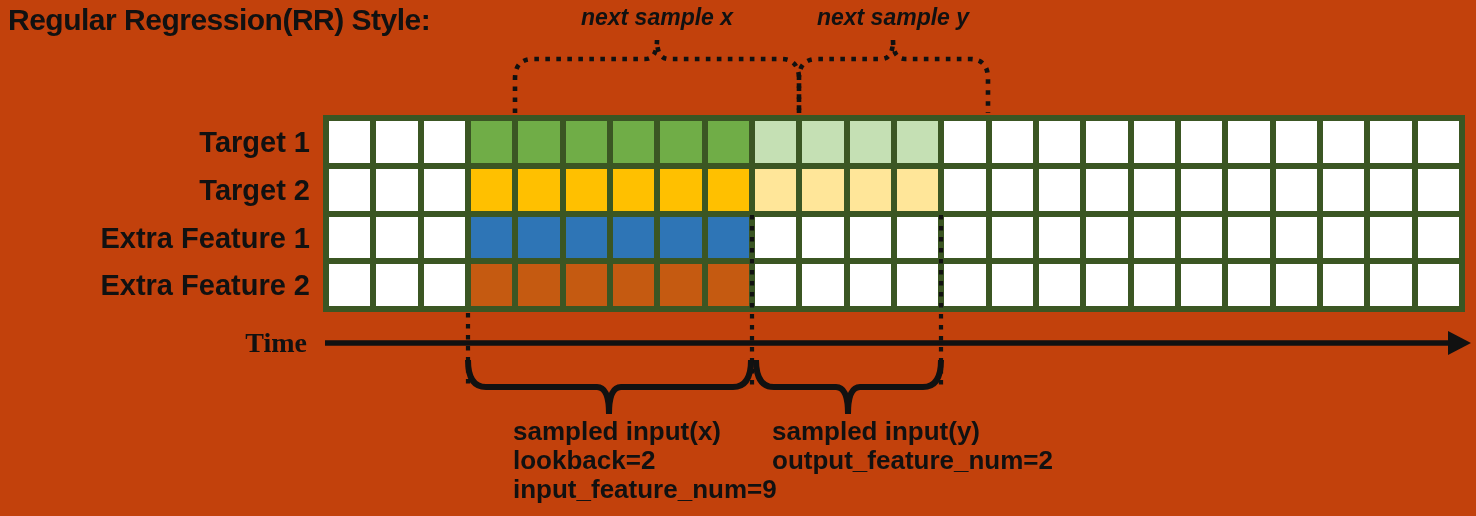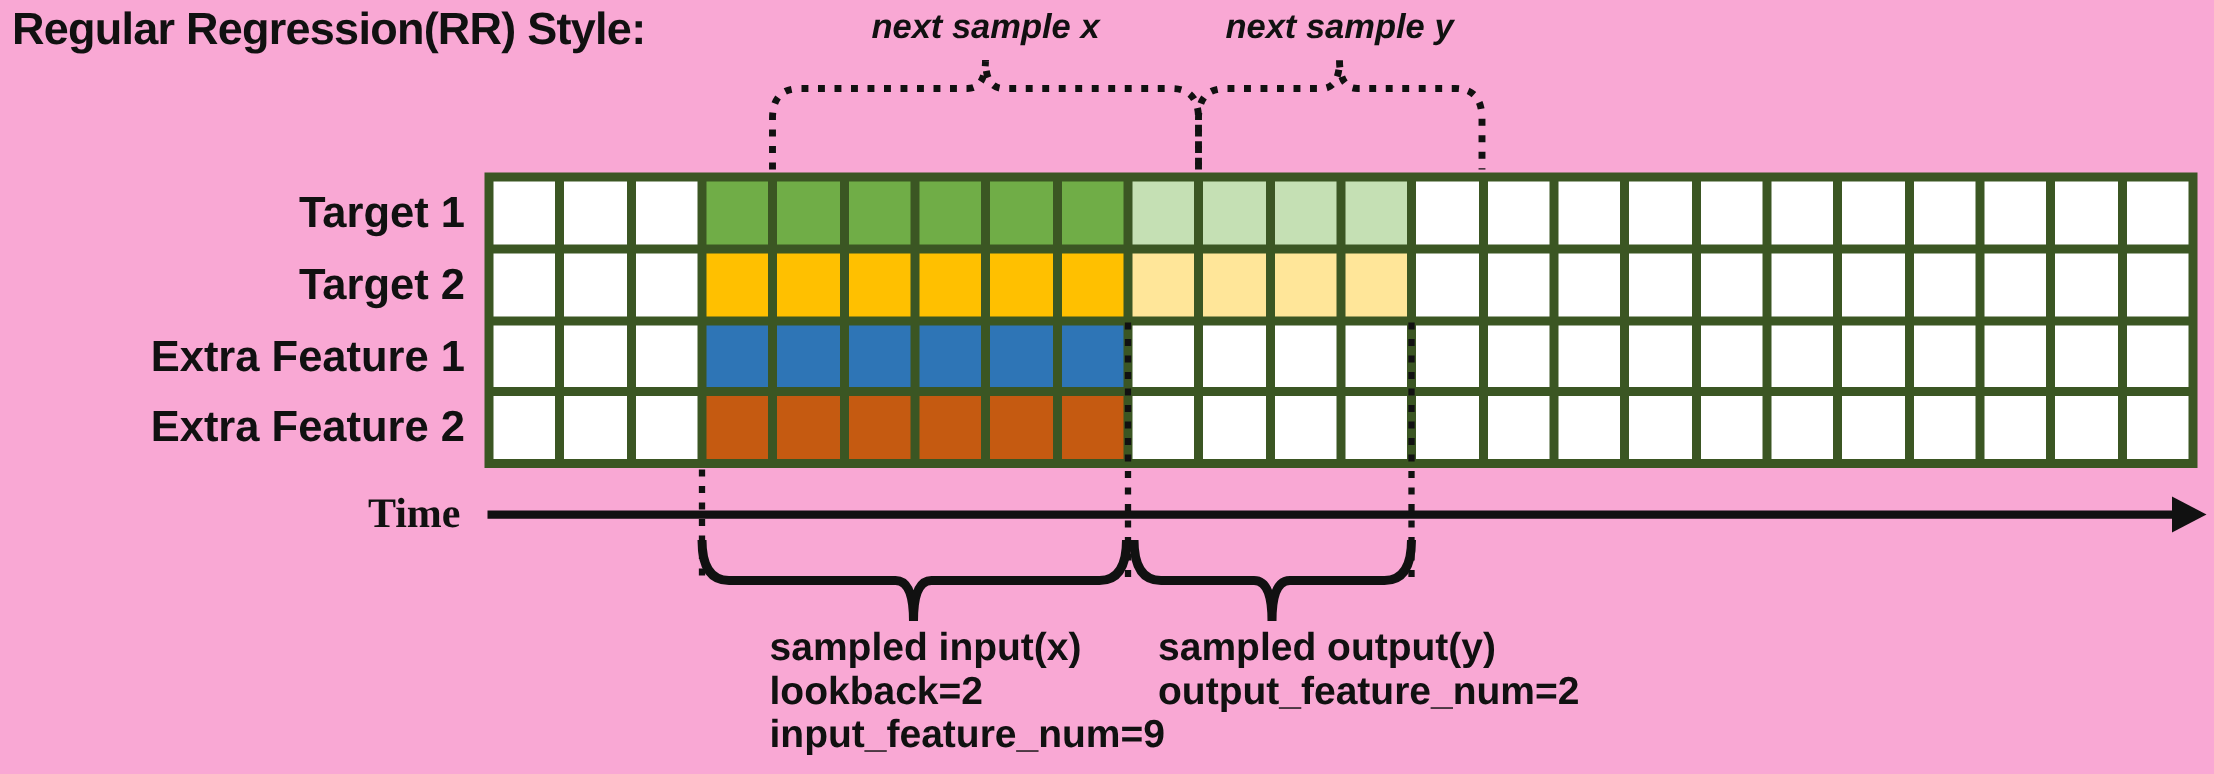--- a/index.html
+++ b/index.html
@@ -1,16 +1,16 @@
 <!DOCTYPE html>
 <html><head>
 <meta charset="utf-8">
 <style>
   html,body{margin:0;padding:0;background:#fff;}
-  #canvas{position:relative;width:1476px;height:516px;background:#f9a8d4;overflow:hidden;
+  #canvas{position:relative;width:1476px;height:516px;background:#c2410c;overflow:hidden;
           font-family:"Liberation Sans", sans-serif;color:#111;}
   .abs{position:absolute;}
   #title{left:8px;top:3px;font-size:30px;font-weight:700;letter-spacing:-0.5px;}
   .next-label{top:4px;width:300px;text-align:center;font-size:23px;font-style:italic;font-weight:700;}
   #next-x{left:507px;}
   #next-y{left:743px;}
   .row-label{right:1166px;width:320px;text-align:right;font-size:29px;font-weight:700;line-height:34px;height:34px;}
   #sample-grid{left:323px;top:115px;width:1142px;height:197px;box-sizing:border-box;
                display:grid;grid-template-columns:repeat(24,1fr);grid-template-rows:repeat(4,1fr);
                gap:6px;padding:6px;}
@@ -137,21 +137,21 @@
 
   <div id="time-label" class="abs">Time</div>
 
   <div id="input-note" class="abs note-block">
     <div>sampled input(x)</div>
     <div>lookback=2</div>
     <div>input_feature_num=9</div>
   </div>
 
   <div id="output-note" class="abs note-block">
-    <div>sampled output(y)</div>
+    <div>sampled input(y)</div>
     <div>output_feature_num=2</div>
   </div>
 
   <svg width="1476" height="516" viewBox="0 0 1476 516">
 
     <path d="M515,113 V79 Q515,59 533,59 H645 Q657,59 657,40 Q657,59 669,59 H781 Q799,59 799,79 V113" fill="none" stroke="#111" stroke-width="4.6" stroke-dasharray="4.6 6.4"></path>
 
     <path d="M799,113 V79 Q799,59 817,59 H881 Q893,59 893,40 Q893,59 905,59 H970 Q988,59 988,79 V113" fill="none" stroke="#111" stroke-width="4.6" stroke-dasharray="4.6 6.4"></path>
 
     <line x1="468" y1="313" x2="468" y2="390" stroke="#111" stroke-width="4.2" stroke-dasharray="4.6 6.4"></line>

